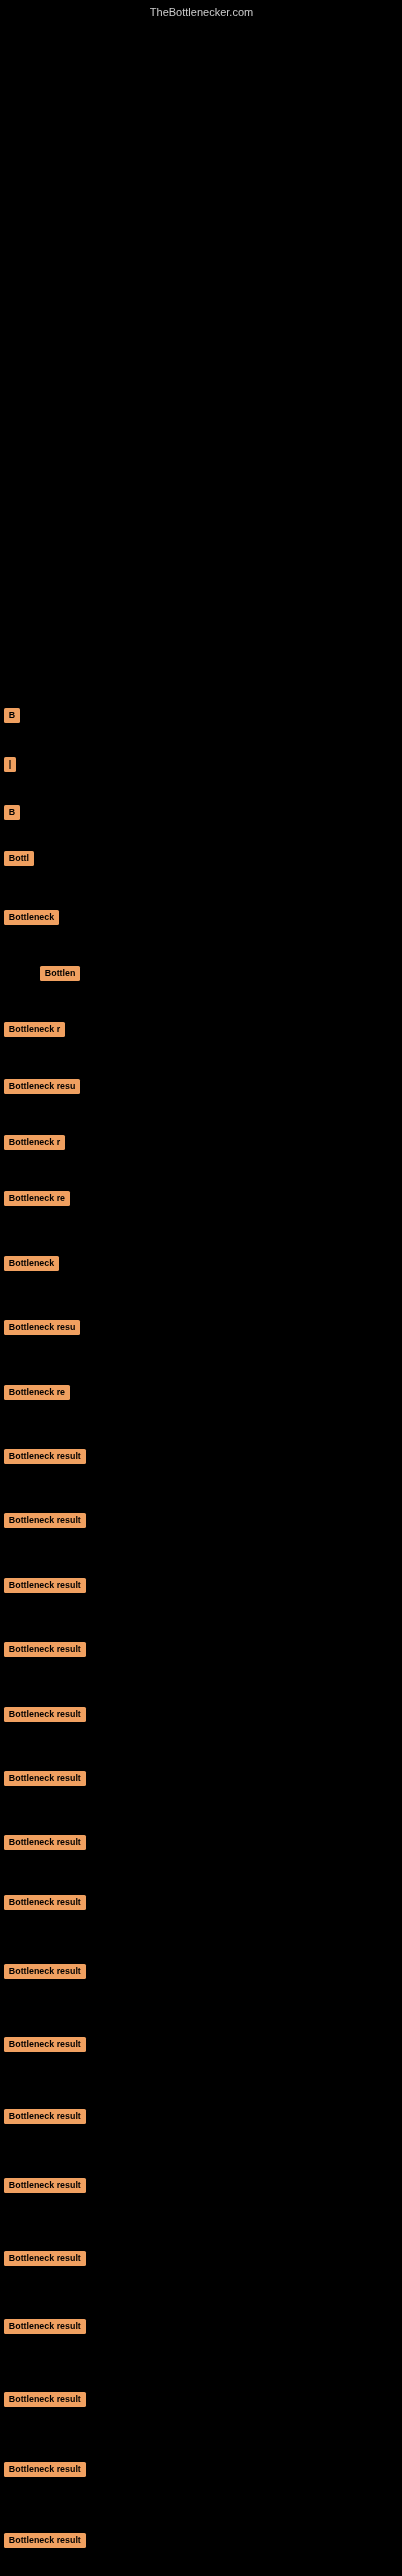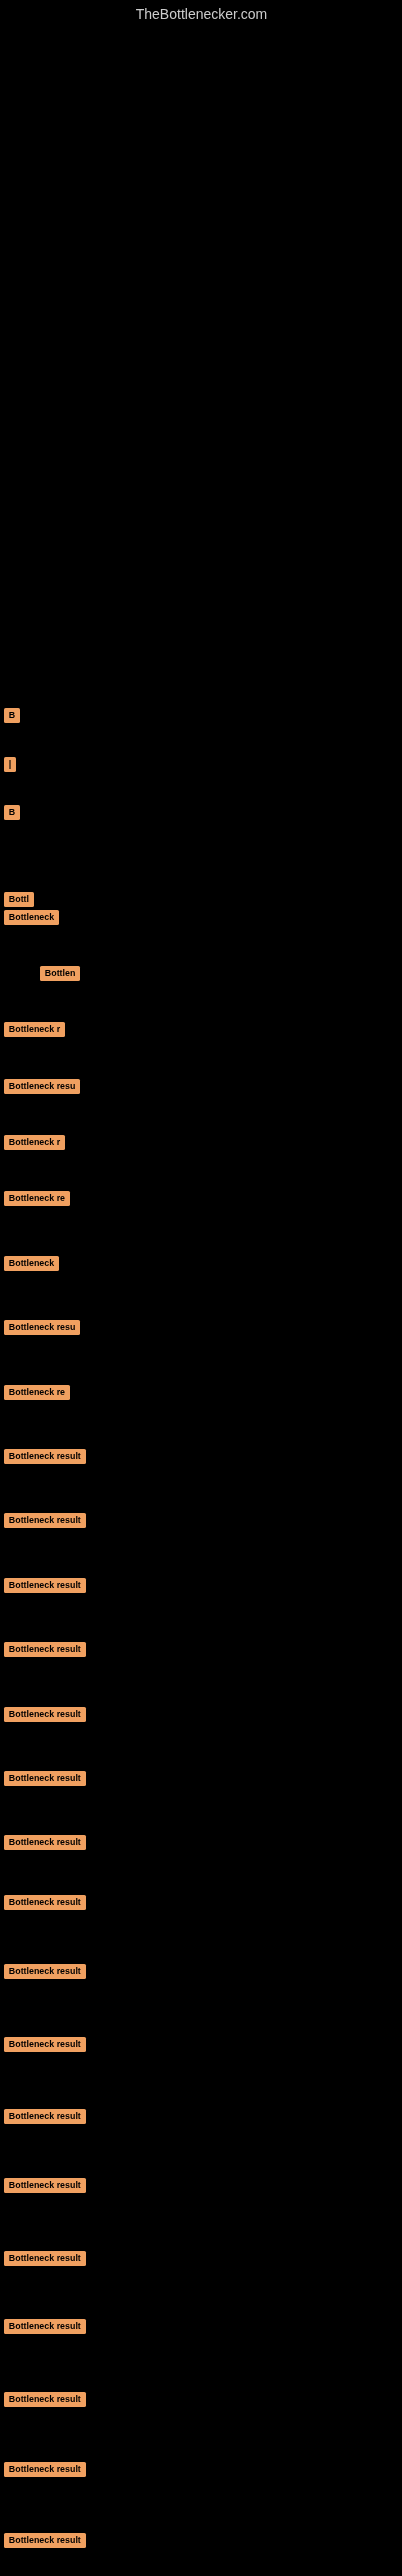--- a/index.html
+++ b/index.html
@@ -13,21 +13,21 @@
       min-height: 2576px;
       font-family: Arial, sans-serif;
       position: relative;
     }
     .site-title {
       position: absolute;
       top: 6.4px;
       left: 50%;
       transform: translateX(-50%);
       color: #cccccc;
-      font-size: 14px;
+      font-size: 11px;
       white-space: nowrap;
     }
     .bottleneck-label {
       position: absolute;
       background-color: #f0a060;
       color: #000;
       font-size: 8.9px;
       font-weight: bold;
       padding: 2.4px 4.8px;
       border-radius: 1.6px;
@@ -37,21 +37,21 @@
   </style>
 </head>
 <body>
 
 <span class="site-title">TheBottlenecker.com</span>
 
 <div id="labels-container">
     <div class="bottleneck-label" style="top: 708px;">B</div>
     <div class="bottleneck-label" style="top: 757px;">|</div>
     <div class="bottleneck-label" style="top: 805px;">B</div>
-    <div class="bottleneck-label" style="top: 892px;">Bottl</div>
+    <div class="bottleneck-label" style="top: 851px;">Bottl</div>
     <div class="bottleneck-label" style="top: 910px;">Bottleneck</div>
     <div class="bottleneck-label" style="top: 966px; margin-left: 36px;">Bottlen</div>
     <div class="bottleneck-label" style="top: 1022px;">Bottleneck r</div>
     <div class="bottleneck-label" style="top: 1079px;">Bottleneck resu</div>
     <div class="bottleneck-label" style="top: 1135px;">Bottleneck r</div>
     <div class="bottleneck-label" style="top: 1191px;">Bottleneck re</div>
     <div class="bottleneck-label" style="top: 1256px;">Bottleneck</div>
     <div class="bottleneck-label" style="top: 1320px;">Bottleneck resu</div>
     <div class="bottleneck-label" style="top: 1385px;">Bottleneck re</div>
     <div class="bottleneck-label" style="top: 1449px;">Bottleneck result</div>

